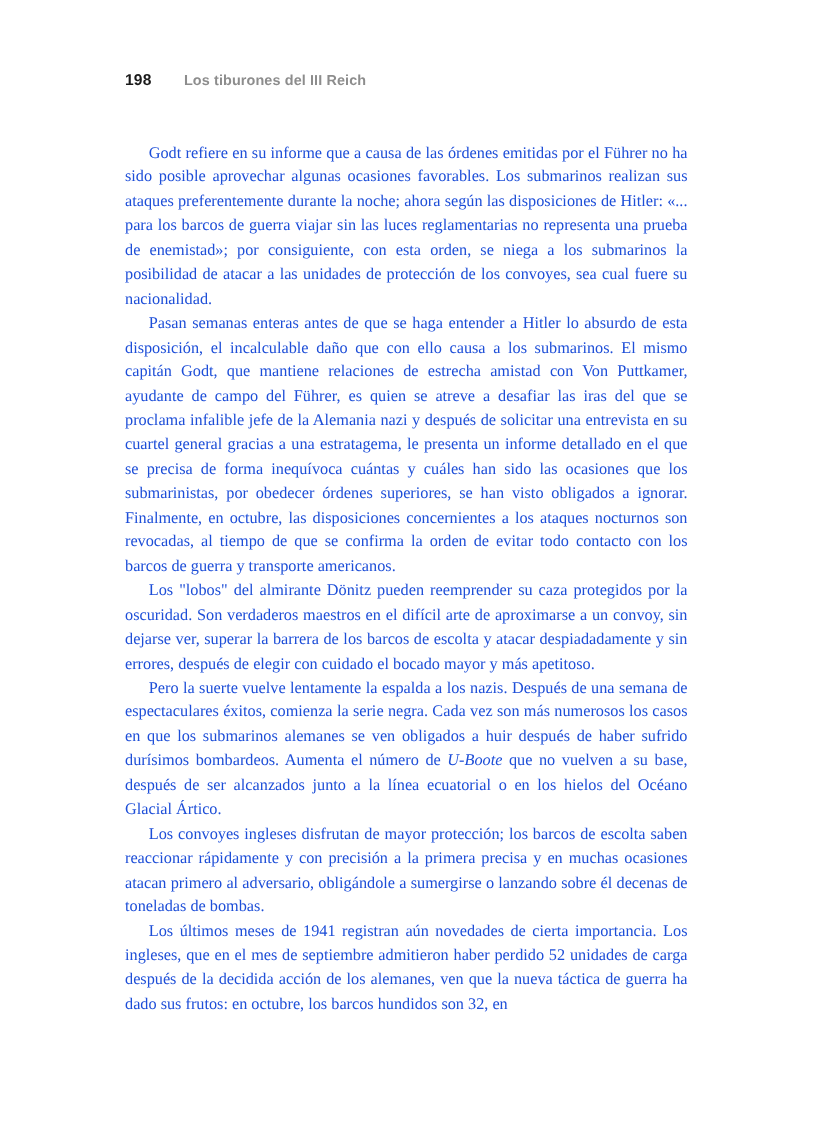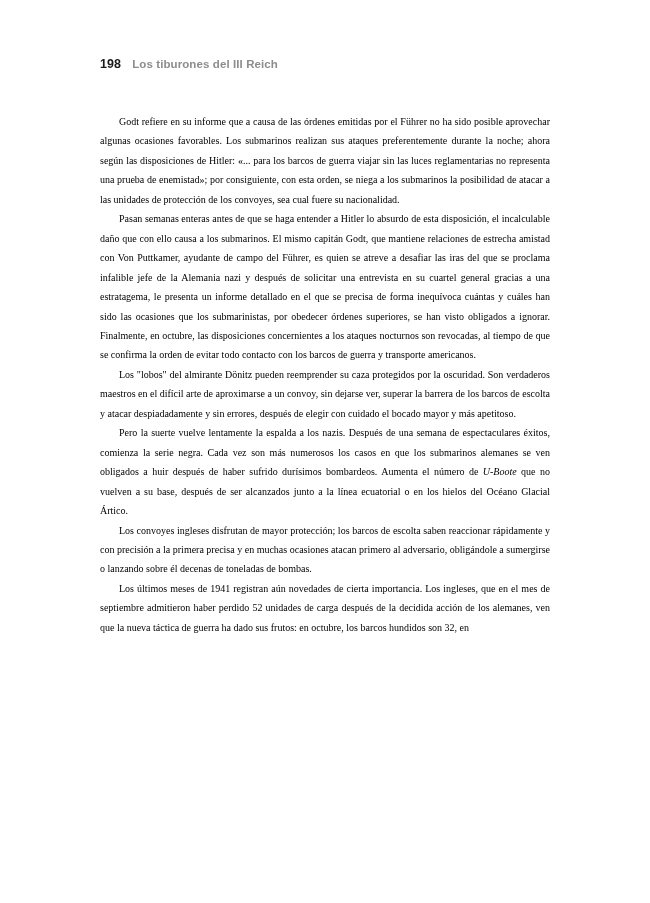--- a/index.html
+++ b/index.html
@@ -31,31 +31,31 @@
     font-size: 11.5px;
     letter-spacing: 0.1px;
     white-space: nowrap;
   }
   .folio {
     color: #1a1a1a;
     font-size: 12.5px;
   }
   .head-title {
     color: #8d8d8d;
-    margin-left: 11px;
+    margin-left: 26px;
     font-size: 11.5px;
   }
   
   .text-block {
     position: absolute;
     left: 100px;
     top: 112px;
     width: 450px;
-    color: #000000;
-    font-size: 10px;
+    color: #1d4ed8;
+    font-size: 13px;
     line-height: 19.45px;
     text-align: justify;
     text-justify: inter-word;
     -webkit-hyphens: none;
     hyphens: none;
   }
   .text-block p {
     margin: 0;
     text-indent: 19px;
   }

